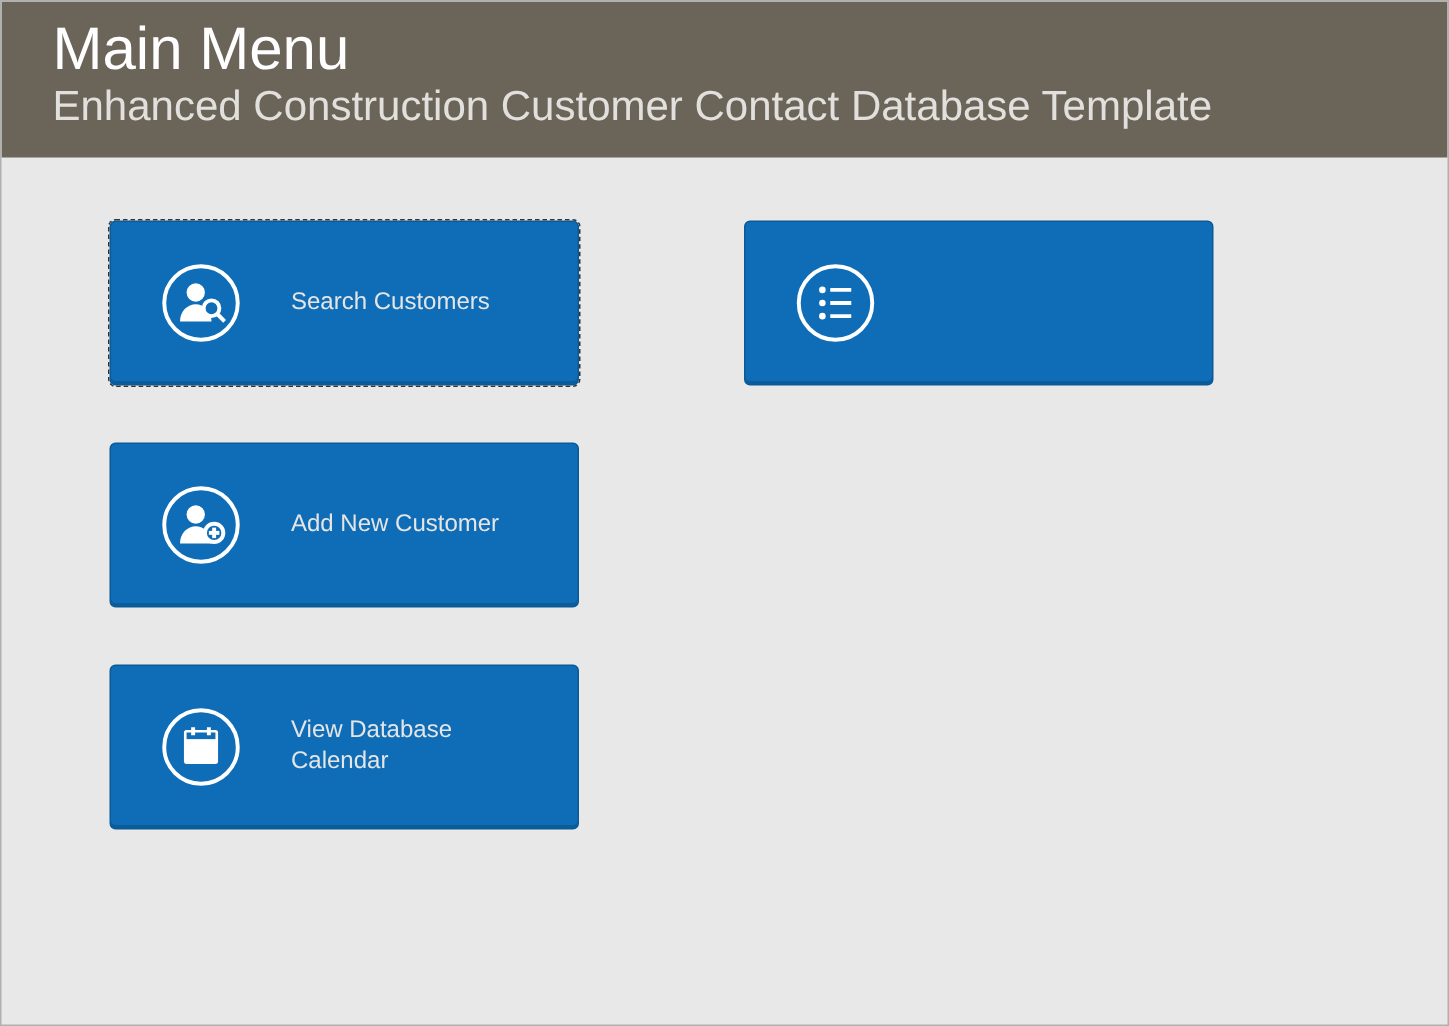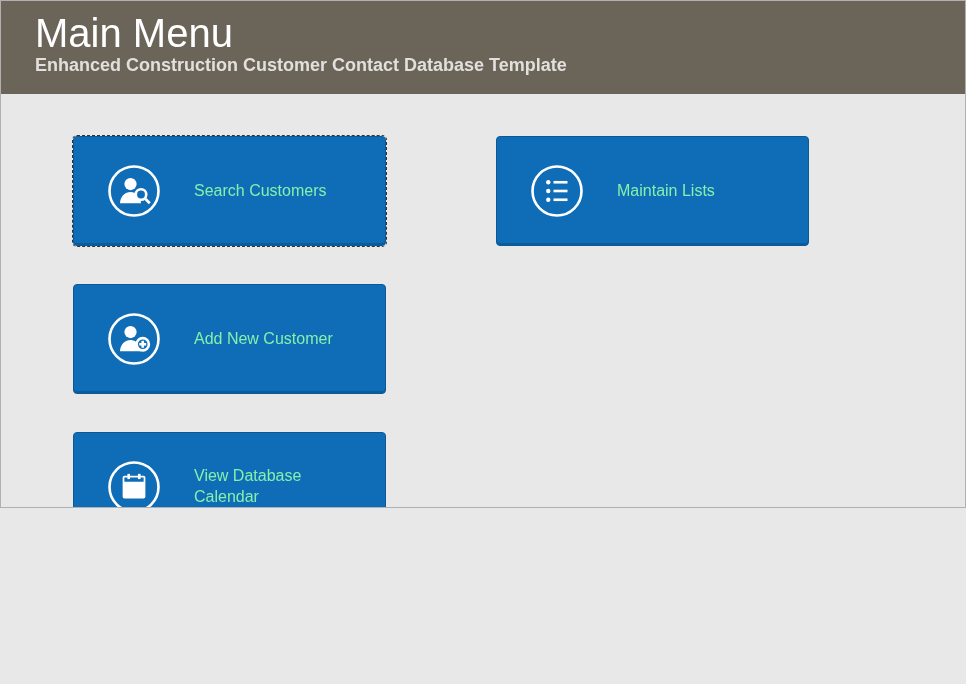--- a/index.html
+++ b/index.html
@@ -1,22 +1,22 @@
 <!DOCTYPE html>
 <html><head>
 <meta charset="utf-8">
 <style>
   html,body{margin:0;padding:0;font-family:"Segoe UI Light","Segoe UI",Arial,sans-serif;background:#e8e8e8;}
-  .page{width:966px;height:508px;position:relative;box-sizing:border-box;border:1px solid #b0b0b0;background:#e8e8e8;overflow:hidden;}
+  .page{width:966px;height:684px;position:relative;box-sizing:border-box;border:1px solid #b0b0b0;background:#e8e8e8;overflow:hidden;}
   .header{background:#6b6459;color:#fff;padding:10px 34px 18px 34px;}
   .header h1{margin:0;font-weight:300;font-size:40px;line-height:1.1;}
-  .header .sub{margin:0;font-weight:700;font-size:18px;color:#e2e0dd;}
+  .header .sub{margin:0;font-weight:400;font-size:28px;color:#e2e0dd;}
   .grid{position:relative;padding:42px 0 0 72px;}
   .row{display:flex;gap:110px;margin-bottom:38px;}
-  .tile{width:313px;height:110px;background:#0e6db6;border-radius:4px;box-shadow:inset 0 -2px 0 rgba(0,0,0,0.15);display:flex;align-items:center;color:#86efac;cursor:pointer;border:1px solid #0b5a96;box-sizing:border-box;}
+  .tile{width:313px;height:110px;background:#0e6db6;border-radius:4px;box-shadow:inset 0 -2px 0 rgba(0,0,0,0.15);display:flex;align-items:center;color:#e5e5e5;cursor:pointer;border:1px solid #0b5a96;box-sizing:border-box;}
   .tile.selected{outline:1px dashed #333;outline-offset:0;}
   .tile .icon{width:120px;display:flex;align-items:center;justify-content:center;}
   .tile .icon svg{width:56px;height:56px;}
   .tile .label{flex:1;font-size:16px;line-height:1.3;padding-right:20px;}
   .empty{width:313px;height:110px;}
 </style>
 </head>
 <body>
 
 <div class="page">
@@ -47,21 +47,20 @@
           <svg viewBox="0 0 64 64" fill="none" stroke="#fff" stroke-width="3">
             <circle cx="32" cy="32" r="28"></circle>
             <circle cx="22" cy="22" r="2.5" fill="#fff" stroke="none"></circle>
             <line x1="28" y1="22" x2="44" y2="22"></line>
             <circle cx="22" cy="32" r="2.5" fill="#fff" stroke="none"></circle>
             <line x1="28" y1="32" x2="44" y2="32"></line>
             <circle cx="22" cy="42" r="2.5" fill="#fff" stroke="none"></circle>
             <line x1="28" y1="42" x2="44" y2="42"></line>
           </svg>
         </span>
-        <span class="label">Maintain Lists</span>
       </div>
     </div>
 
     <div class="row">
       <div class="tile">
         <span class="icon">
           <svg viewBox="0 0 64 64" fill="none" stroke="#fff" stroke-width="3">
             <circle cx="32" cy="32" r="28"></circle>
             <circle cx="28" cy="24" r="7" fill="#fff" stroke="none"></circle>
             <path d="M16 46c0-8 6-13 12-13s12 5 12 13" fill="#fff" stroke="none"></path>

